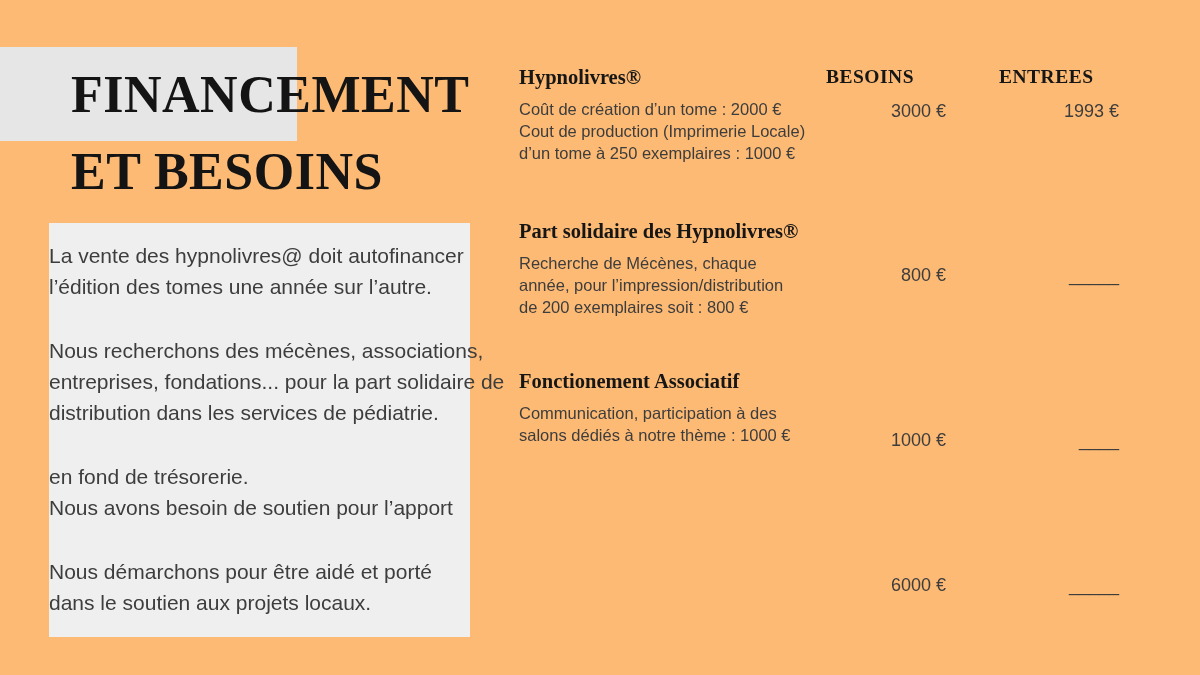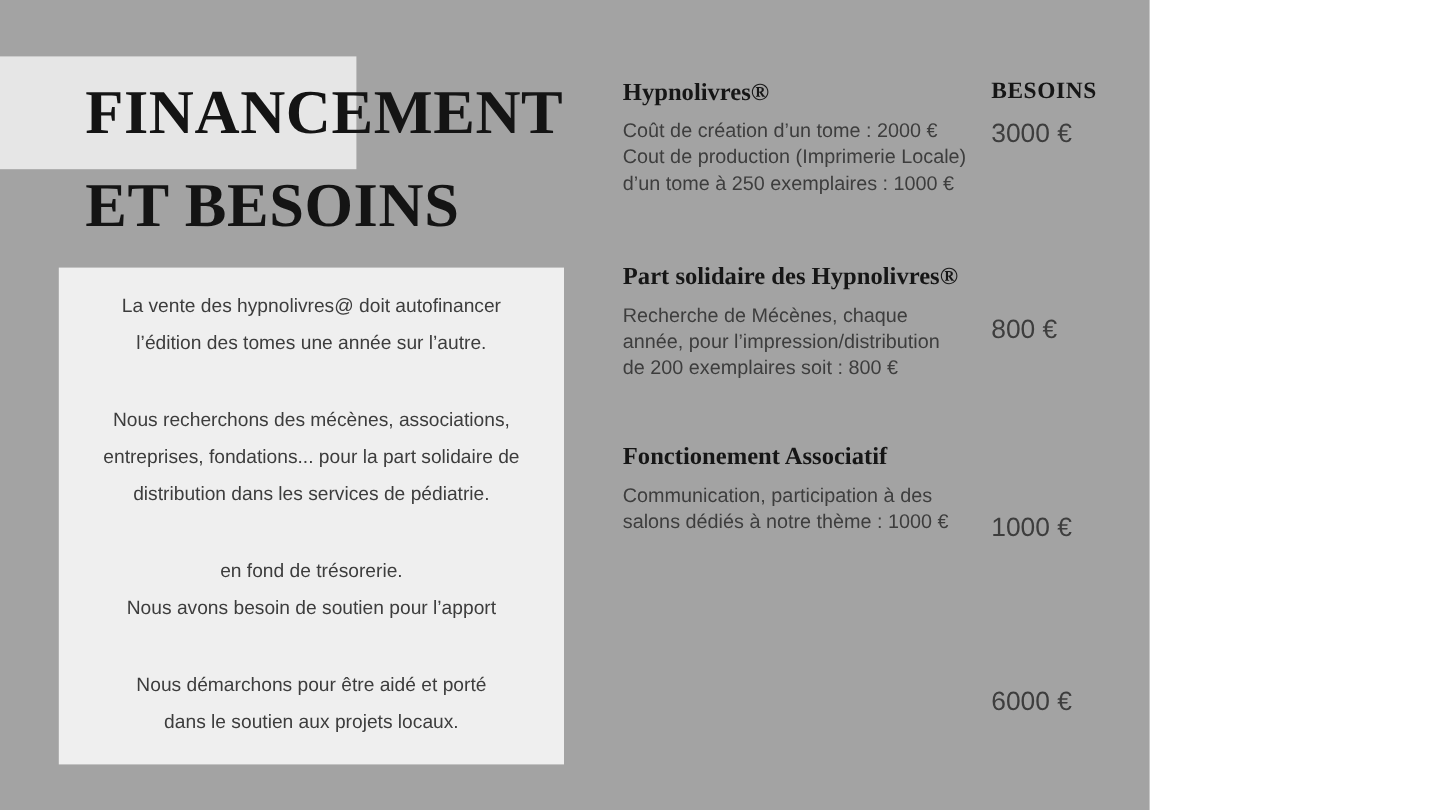--- a/index.html
+++ b/index.html
@@ -1,21 +1,21 @@
 <!DOCTYPE html>
 <html><head>
 <meta charset="utf-8">
 <style>
   * { margin: 0; padding: 0; box-sizing: border-box; }
   html, body { background: #ffffff; }
   .slide {
     position: relative;
-    width: 958px;
+    width: 1200px;
     height: 675px;
-    background: #a3a3a3;
+    background: #fdba74;
     overflow: hidden;
     font-family: "Liberation Sans", sans-serif;
   }
 
   
   .title-bg {
     position: absolute;
     left: 0; top: 47px;
     width: 297px; height: 94px;
     background: #e6e6e6;
@@ -33,23 +33,22 @@
   }
   .title .t-line { display: block; }
 
   
   .intro-box {
     position: absolute;
     left: 49px; top: 223px;
     width: 421px; height: 414px;
     background: #efefef;
     padding-top: 17px;
-    text-align: center;
     color: #3d3d3d;
-    font-size: 16px;
+    font-size: 21px;
   }
   .intro-box p { margin: 0 0 33px 0; }
   .intro-box .line {
     display: block;
     line-height: 31px;
     white-space: nowrap;
   }
 
   
   .panel {
@@ -96,22 +95,22 @@
     line-height: 30px;
     letter-spacing: 0.5px;
     color: #161616;
   }
   .col-besoins { left: 307px; }
   .col-entrees { left: 480px; }
 
   .amt {
     position: absolute;
     width: 120px;
-    text-align: left;
-    font-size: 22px;
+    text-align: right;
+    font-size: 18px;
     line-height: 22px;
     color: #3d3d3d;
     white-space: nowrap;
   }
 </style>
 </head>
 <body>
 
 <div class="slide">
 

